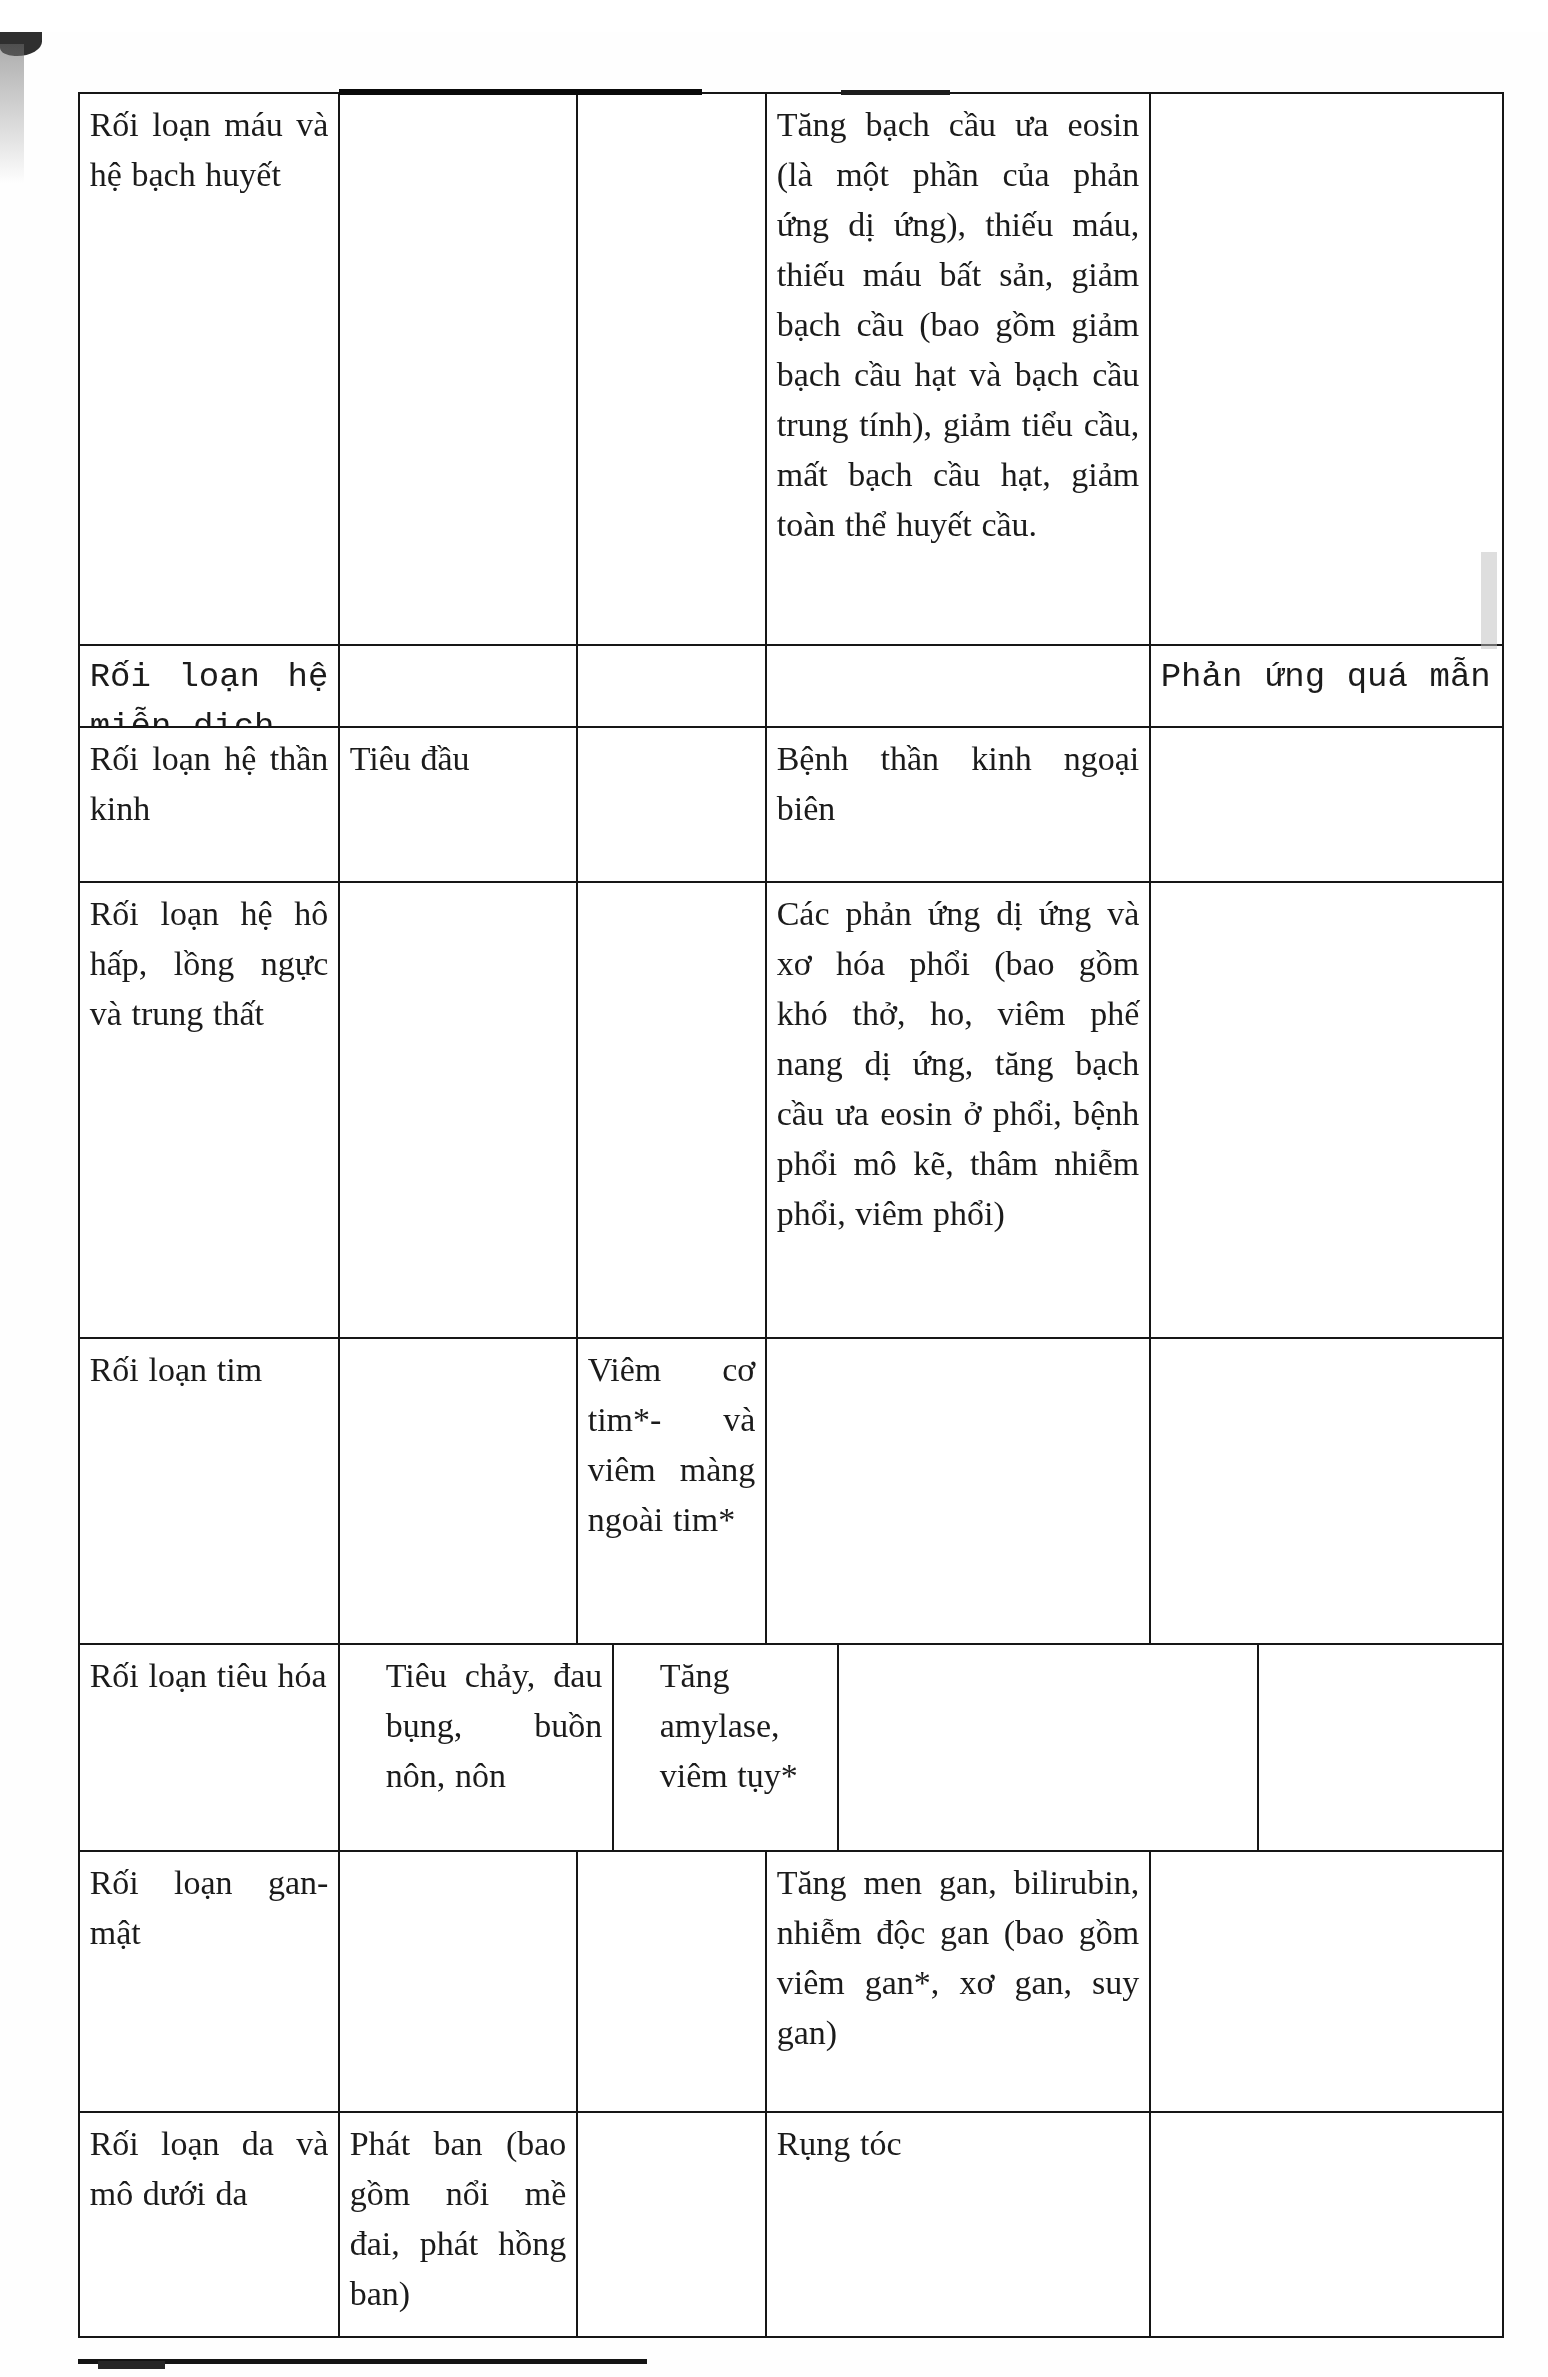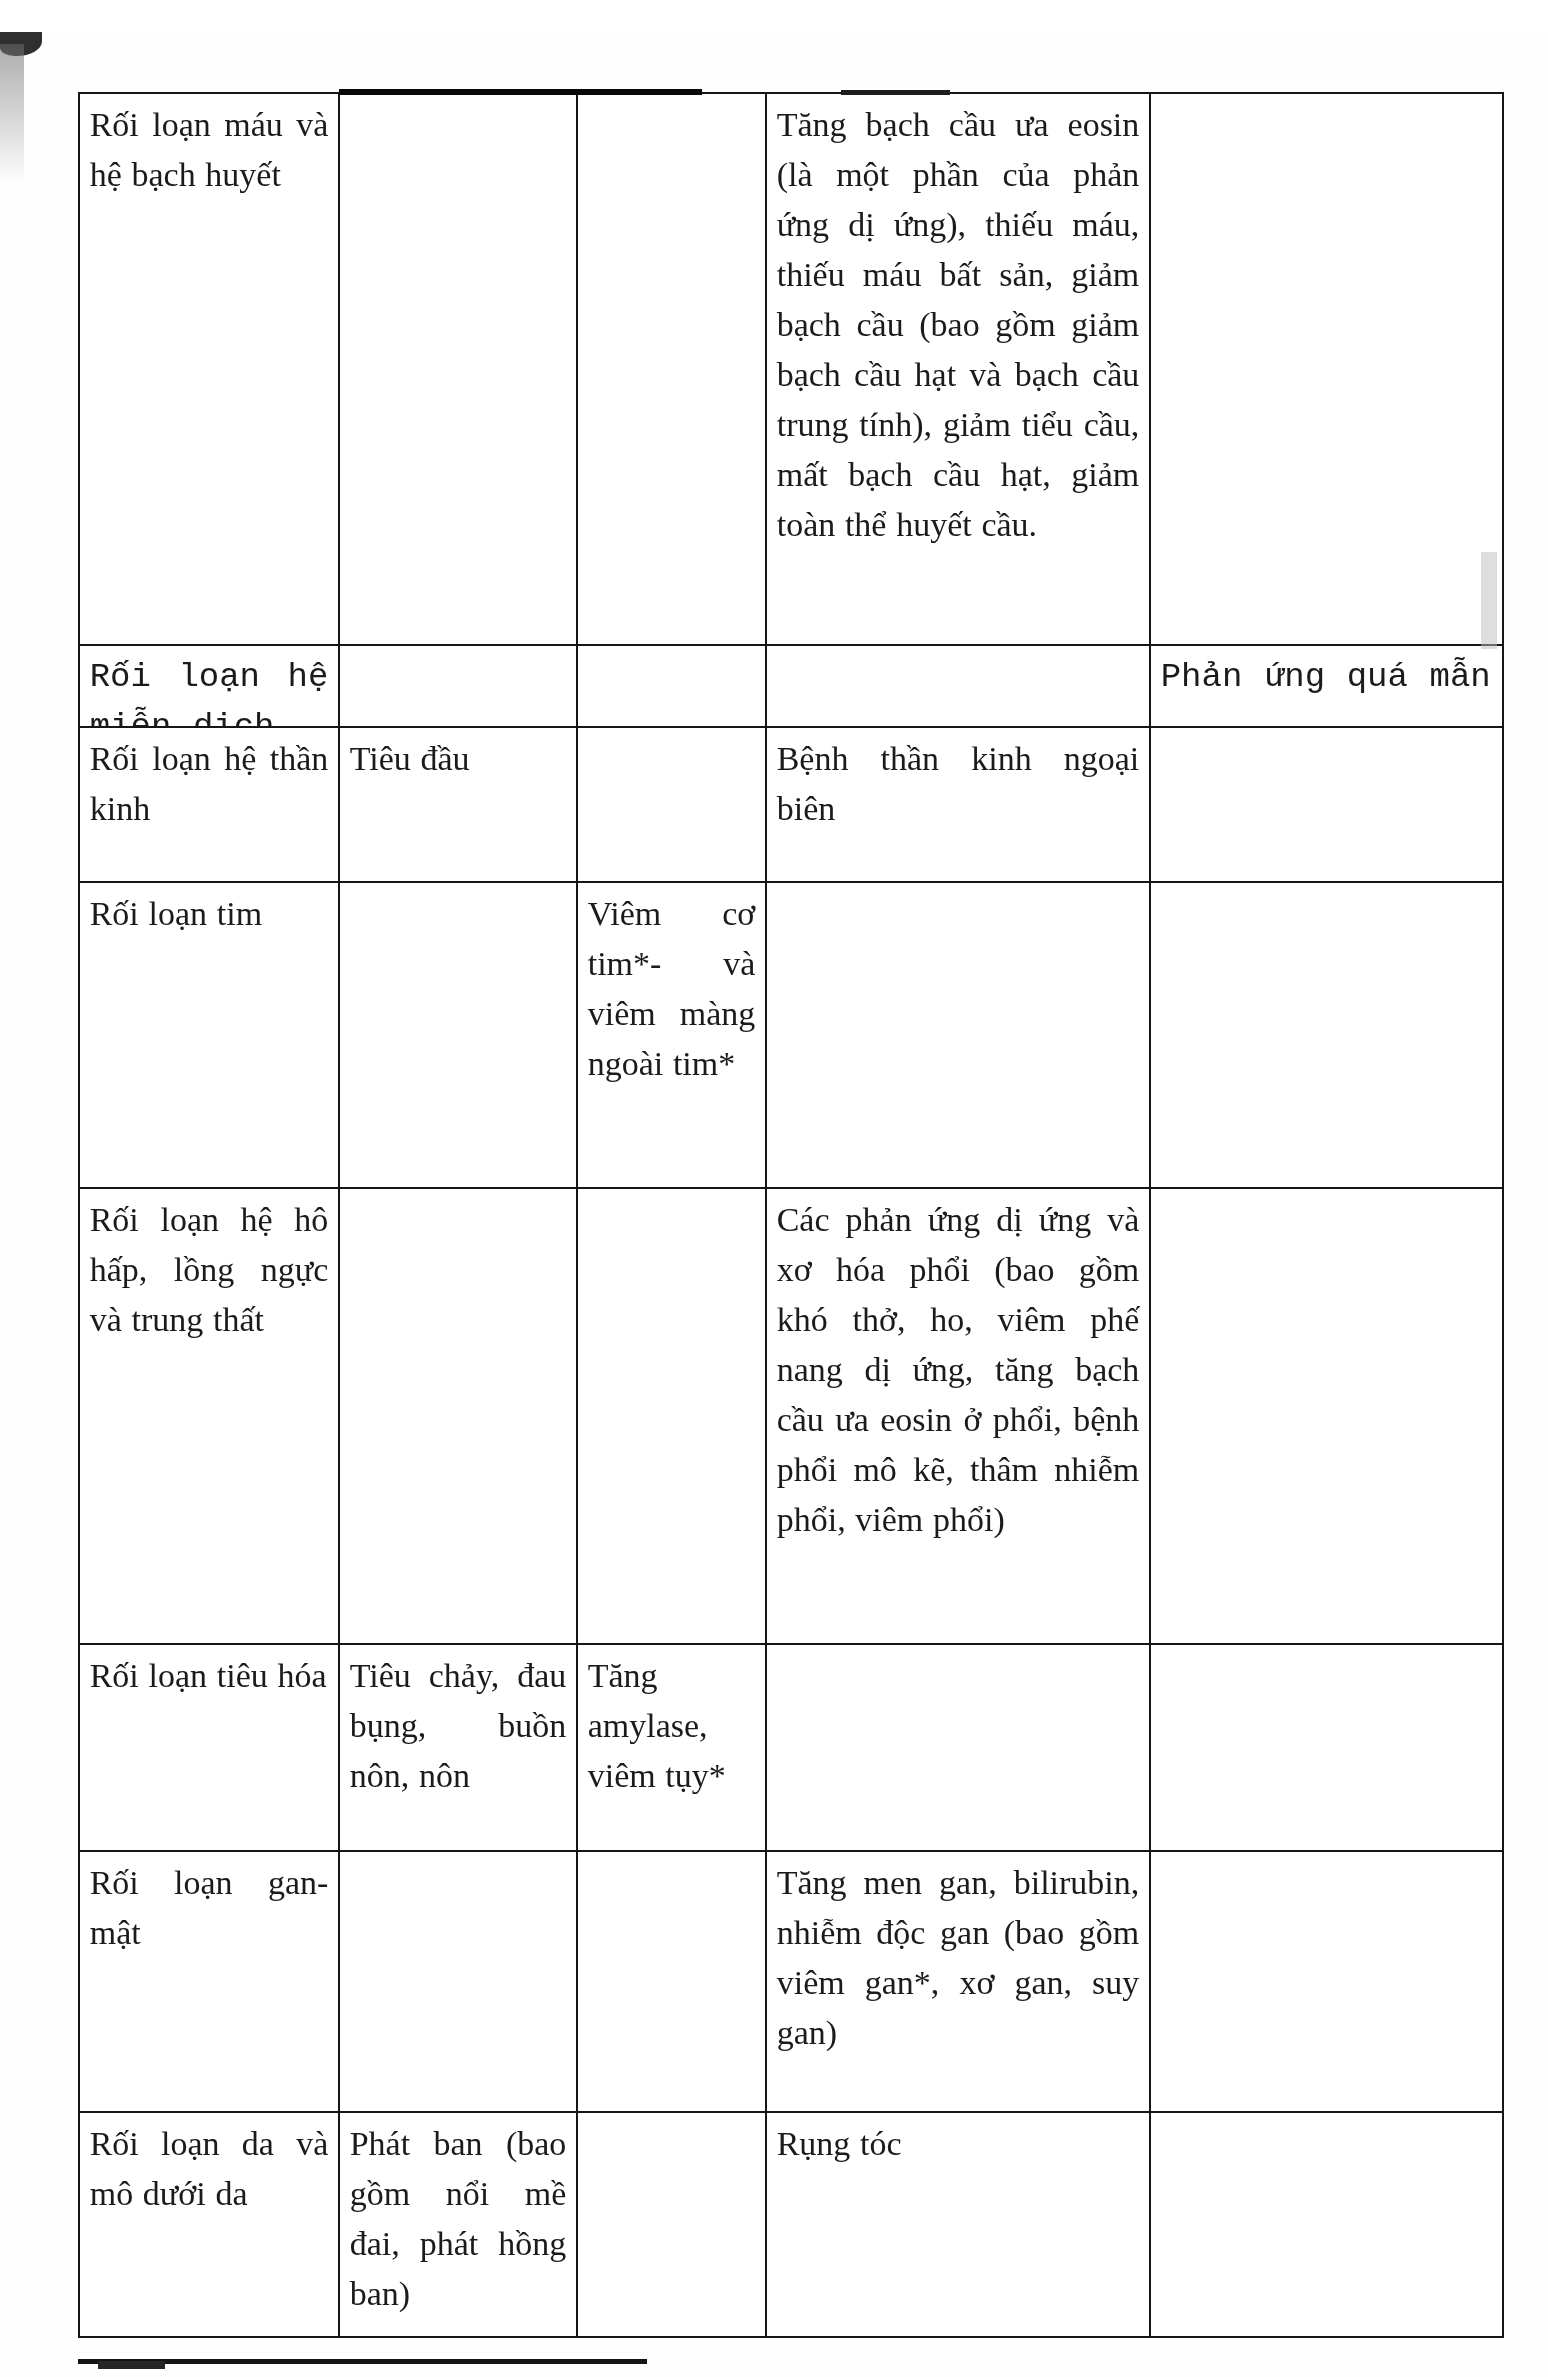--- a/index.html
+++ b/index.html
@@ -50,21 +50,21 @@
     overflow: hidden;
     -webkit-font-smoothing: none;
   }
   .tcell:last-child { border-right: none; }
   
   .r0 { height: 552px; }
   .r1 { height: 82px; font-family: Liberation Mono, monospace; }
   .r2 { height: 155px; font-family: Liberation Serif, serif; }
   .r3 { height: 306px; }
   .r4 { height: 456px; }
-  .r5 { height: 207px; }
+  .r5 { height: 207px; gap: 36px; }
   .r6 { height: 261px; }
   .r7 { height: 223px; }
   
   .artifact { position: absolute; pointer-events: none; }
   .corner-blob {
     left: 0; top: 0;
     width: 42px; height: 24px;
     background: #2f2f2f;
     border-radius: 0 0 60% 35%;
   }
@@ -133,32 +133,32 @@
         <div class="tcell"></div>
         <div class="tcell">Phản ứng quá mẫn</div>
       </div>
       <div class="trow r2">
         <div class="tcell">Rối loạn hệ thần kinh</div>
         <div class="tcell">Tiêu đầu</div>
         <div class="tcell"></div>
         <div class="tcell">Bệnh thần kinh ngoại biên</div>
         <div class="tcell"></div>
       </div>
+      <div class="trow r4">
+        <div class="tcell">Rối loạn hệ hô hấp, lồng ngực và trung thất</div>
+        <div class="tcell"></div>
+        <div class="tcell"></div>
+        <div class="tcell">Các phản ứng dị ứng và xơ hóa phổi (bao gồm khó thở, ho, viêm phế nang dị ứng, tăng bạch cầu ưa eosin ở phổi, bệnh phổi mô kẽ, thâm nhiễm phổi, viêm phổi)</div>
+        <div class="tcell"></div>
+      </div>
       <div class="trow r3">
         <div class="tcell">Rối loạn tim</div>
         <div class="tcell"></div>
         <div class="tcell">Viêm cơ tim*- và viêm màng ngoài tim*</div>
         <div class="tcell"></div>
-        <div class="tcell"></div>
-      </div>
-      <div class="trow r4">
-        <div class="tcell">Rối loạn hệ hô hấp, lồng ngực và trung thất</div>
-        <div class="tcell"></div>
-        <div class="tcell"></div>
-        <div class="tcell">Các phản ứng dị ứng và xơ hóa phổi (bao gồm khó thở, ho, viêm phế nang dị ứng, tăng bạch cầu ưa eosin ở phổi, bệnh phổi mô kẽ, thâm nhiễm phổi, viêm phổi)</div>
         <div class="tcell"></div>
       </div>
       <div class="trow r5">
         <div class="tcell">Rối loạn tiêu hóa</div>
         <div class="tcell">Tiêu chảy, đau bụng, buồn nôn, nôn</div>
         <div class="tcell">Tăng amylase, viêm tụy*</div>
         <div class="tcell"></div>
         <div class="tcell"></div>
       </div>
       <div class="trow r6">

